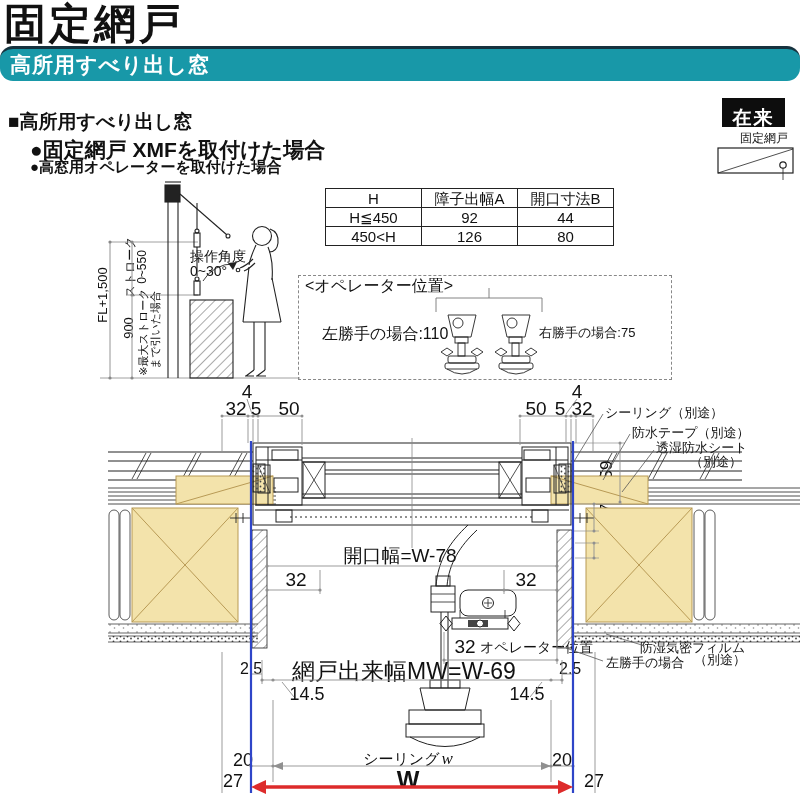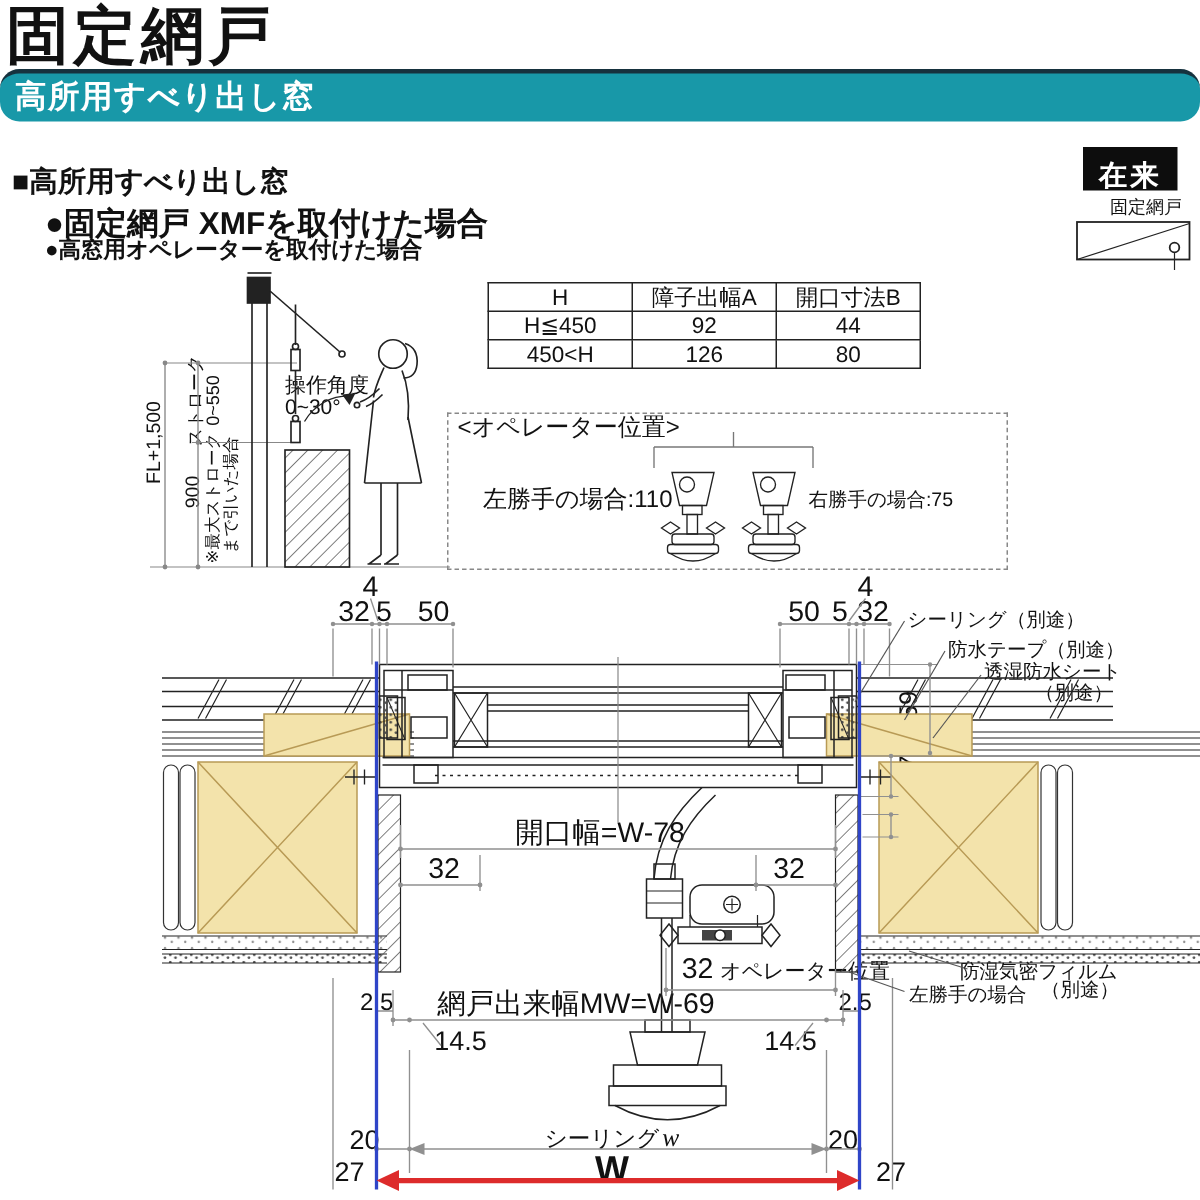--- a/index.html
+++ b/index.html
@@ -85,21 +85,21 @@
 
   <div class="t rot" style="left:606px;top:470px;font-size:17px;">59</div>
   <div class="t rot" style="left:606px;top:513px;font-size:17px;">27</div>
   <div class="t rot" style="left:608px;top:550px;font-size:17px;">15</div>
 
   <div class="t cx" style="left:400px;top:546px;font-size:19px;">開口幅=W-78</div>
   <div class="t cx" style="left:296px;top:570px;font-size:19px;">32</div>
   <div class="t cx" style="left:526px;top:570px;font-size:19px;">32</div>
   <div class="t cx" style="left:465px;top:637px;font-size:19px;">32</div>
   <div class="t" style="left:480px;top:640px;font-size:14px;">オペレーター位置</div>
-  <div class="t cx" style="left:384px;top:660px;font-size:19px;">網戸出来幅MW=W-69</div>
+  <div class="t cx" style="left:404px;top:660px;font-size:23px;">網戸出来幅MW=W-69</div>
   <div class="t" style="left:240px;top:661px;font-size:16px;">2.5</div>
   <div class="t" style="left:559px;top:661px;font-size:16px;">2.5</div>
   <div class="t cx" style="left:307px;top:685px;font-size:18px;">14.5</div>
   <div class="t cx" style="left:527px;top:685px;font-size:18px;">14.5</div>
 
   <div class="t cx" style="left:243px;top:751px;font-size:18px;">20</div>
   <div class="t cx" style="left:562px;top:751px;font-size:18px;">20</div>
   <div class="t cx" style="left:408px;top:750px;font-size:15px;display:flex;gap:2px;align-items:baseline;">
     <span>シーリング</span>
       <i style="font-family:'Liberation Serif','DejaVu Serif',serif;font-size:17px;">w</i>

